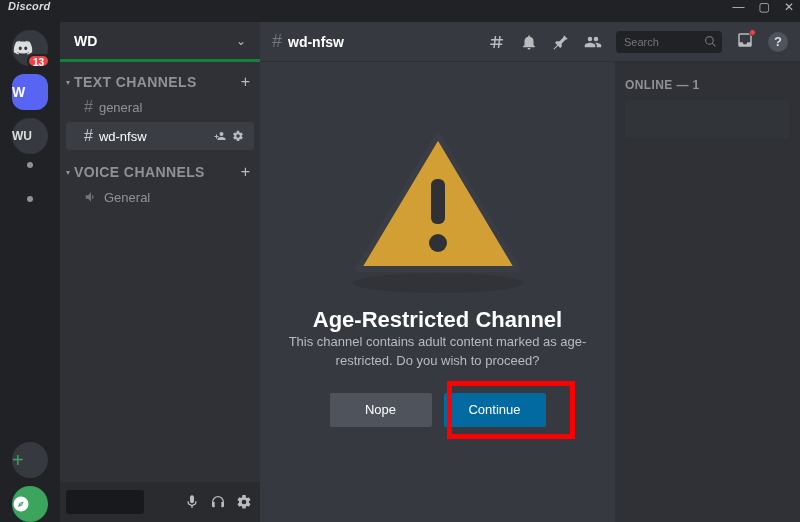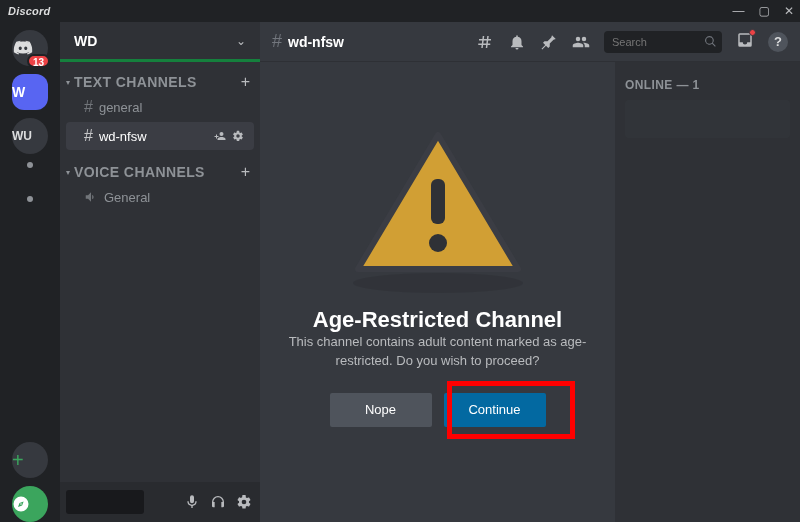--- a/index.html
+++ b/index.html
@@ -1,18 +1,18 @@
 <!DOCTYPE html>
 <html><head>
 <meta charset="utf-8">
 <style>
   * { margin:0; padding:0; box-sizing:border-box; font-family:"Segoe UI",Arial,sans-serif; }
   body { width:800px; height:522px; background:#202225; overflow:hidden; position:relative; color:#dcddde; }
   
-  .titlebar { height:22px; background:#202225; display:flex; align-items:center; padding:0 6px 0 8px; }
+  .titlebar { height:22px; background:#202225; display:flex; align-items:flex-start; padding:0 6px 0 8px; }
   .titlebar .brand { font-size:11px; font-weight:600; color:#dcddde; font-style:italic; letter-spacing:.2px; }
   .titlebar .wincontrols { margin-left:auto; display:flex; gap:14px; color:#b9bbbe; font-size:12px; }
   .wincontrols span { cursor:pointer; }
   
   .app { display:flex; height:500px; }
   
   .servers { width:60px; background:#202225; display:flex; flex-direction:column; align-items:center; padding-top:8px; gap:8px; }
   .srv { width:36px; height:36px; border-radius:18px; background:#36393f; display:flex; align-items:center; position:relative; cursor:pointer; }
   .srv.home svg { width:22px; height:22px; fill:#dcddde; }
   .badge { position:absolute; right:-2px; bottom:-2px; background:#ed4245; color:#fff; font-size:10px; font-weight:700; padding:0 4px; height:14px; line-height:14px; border-radius:7px; border:2px solid #202225; }
@@ -45,21 +45,21 @@
   .userpanel { height:40px; background:#292b2f; display:flex; align-items:center; padding:0 8px 0 6px; gap:8px; }
   .userpanel .micarea { margin-left:auto; display:flex; gap:10px; }
   .smallicon { width:16px; height:16px; fill:#b9bbbe; cursor:pointer; }
   
   .main { flex:1; background:#36393f; display:flex; flex-direction:column; }
   .chhdr { height:40px; display:flex; align-items:center; padding:0 12px; border-bottom:1px solid #2e3035; }
   .chhdr .hash { color:#72767d; font-size:18px; margin-right:6px; }
   .chhdr .chname { font-weight:600; font-size:14px; color:#fff; }
   .chhdr .right { margin-left:auto; display:flex; align-items:center; gap:14px; }
   .search { position:relative; }
-  .search input { width:118px; height:22px; background:#202225; border:none; border-radius:4px; padding:0 22px 0 8px; color:#dcddde; font-size:11px; outline:none; }
+  .search input { width:106px; height:22px; background:#202225; border:none; border-radius:4px; padding:0 22px 0 8px; color:#dcddde; font-size:11px; outline:none; }
   .search svg { position:absolute; right:5px; top:4px; width:13px; height:13px; fill:#72767d; }
   .hdricon { width:18px; height:18px; fill:#b9bbbe; cursor:pointer; }
   .help { width:20px; height:20px; border-radius:10px; background:#4f545c; color:#dcddde; font-size:13px; font-weight:700; display:flex; align-items:center; justify-content:center; cursor:pointer; }
   .inboxwrap { position:relative; }
   .reddot { position:absolute; top:-2px; right:-2px; width:7px; height:7px; border-radius:4px; background:#ed4245; border:1px solid #36393f; }
   
   .body { flex:1; display:flex; overflow:hidden; }
   .content { flex:1; display:flex; flex-direction:column; align-items:center; justify-content:center; padding:30px 20px 60px; text-align:center; position:relative; }
   .warning { margin-bottom:26px; position:relative; }
   .shadow { position:absolute; bottom:-12px; left:50%; transform:translateX(-50%); width:170px; height:20px; background:#2f3136; border-radius:50%; opacity:.6; }

